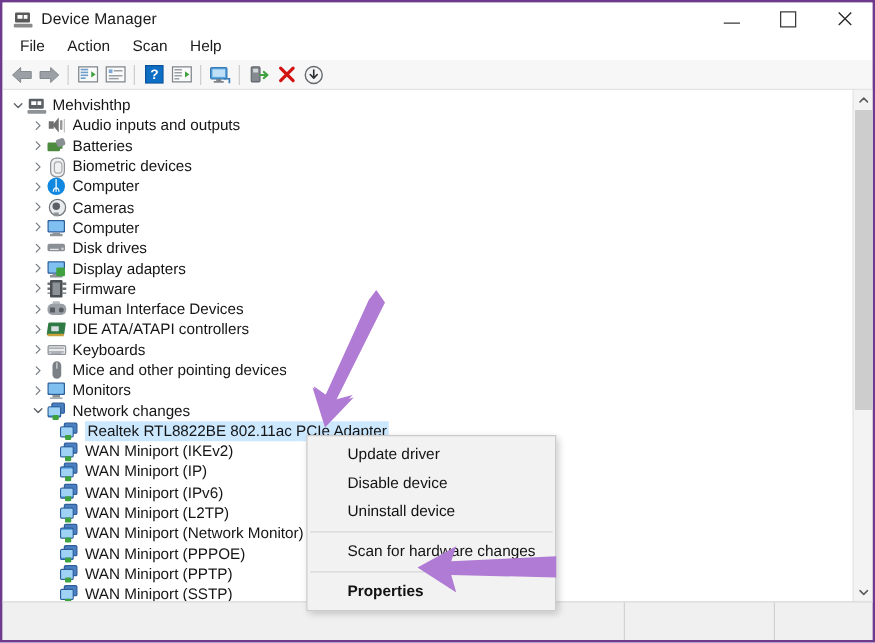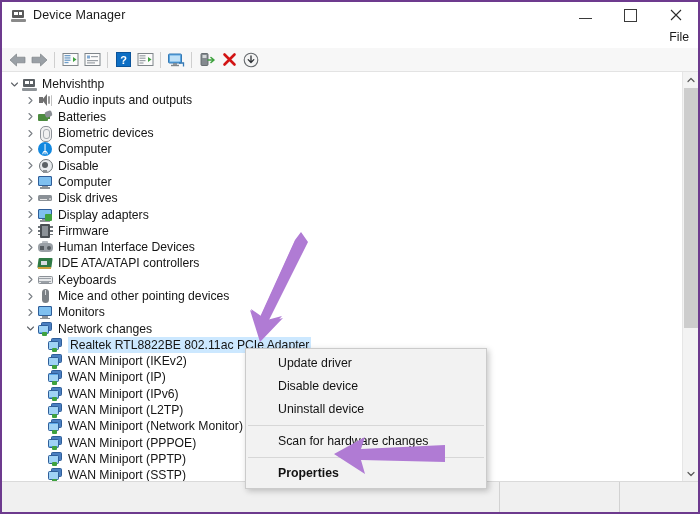--- a/index.html
+++ b/index.html
@@ -66,22 +66,22 @@
   }
   .wc-min { width: 13px; height: 1px; background: #3a3a3a; margin-top:6px;}
   .wc-max { width: 11px; height: 11px; border: 1px solid #3a3a3a; }
   .wc-close svg { display: block; }
 
   
   #menubar {
     position: absolute; left: 0; top: 26px;
     width: 696px; height: 20px;
     background: #ffffff;
-    display: flex; align-items: flex-end;
-    padding-left: 5px; box-sizing: border-box; flex-direction: column;
+    display: flex; align-items: flex-start;
+    padding-left: 5px; box-sizing: border-box;
   }
   .menu-item {
     font-size: 12.3px; color: #1a1a1a;
     padding: 2px 9px; line-height: 15px;
     white-space: nowrap;
   }
 
   
   #toolbar {
     position: absolute; left: 0; top: 46px;
@@ -248,21 +248,21 @@
   }
   .sb-pane { height: 100%; border-right: 1px solid #d2d2d2; box-sizing: border-box; }
   #sb-pane1 { width: 498px; }
   #sb-pane2 { width: 120px; }
   #sb-pane3 { flex: 1; border-right: none; }
 
   
   #ctxmenu {
     position: absolute;
     left: 243px; top: 346px;
-    width: 242px;
+    width: 200px;
     background: #f2f2f2;
     border: 1px solid #cbcbcb;
     box-shadow: 2px 2px 6px rgba(0,0,0,0.22);
     padding: 3px 0;
     box-sizing: border-box;
     z-index: 40;
   }
   .ctx-item {
     height: 23px; line-height: 23px;
     padding-left: 32px;
@@ -479,21 +479,21 @@
           <span class="expander">
             <svg width="9" height="9" viewBox="0 0 9 9">
               <path d="M3 1.5 L6 4.5 L3 7.5" stroke="#7b8086" stroke-width="1.1" fill="none" stroke-linecap="round" stroke-linejoin="round"></path>
             </svg>
           </span>
           <span class="ricon">
             <div class="cam-o"></div>
             <div class="cam-i"></div>
             <div class="cam-s"></div>
           </span>
-          <span class="rlabel">Disable</span>
+          <span class="rlabel">Cameras</span>
         </div>
         <div class="row lvl1">
           <span class="expander">
             <svg width="9" height="9" viewBox="0 0 9 9">
               <path d="M3 1.5 L6 4.5 L3 7.5" stroke="#7b8086" stroke-width="1.1" fill="none" stroke-linecap="round" stroke-linejoin="round"></path>
             </svg>
           </span>
           <span class="ricon">
             <div class="ic-mon-screen" style="background:#3f7fc4;border:1px solid #2f5e99;box-sizing:border-box"></div>
             <div class="ic-mon-inner" style="background:#7fc0f0"></div>

